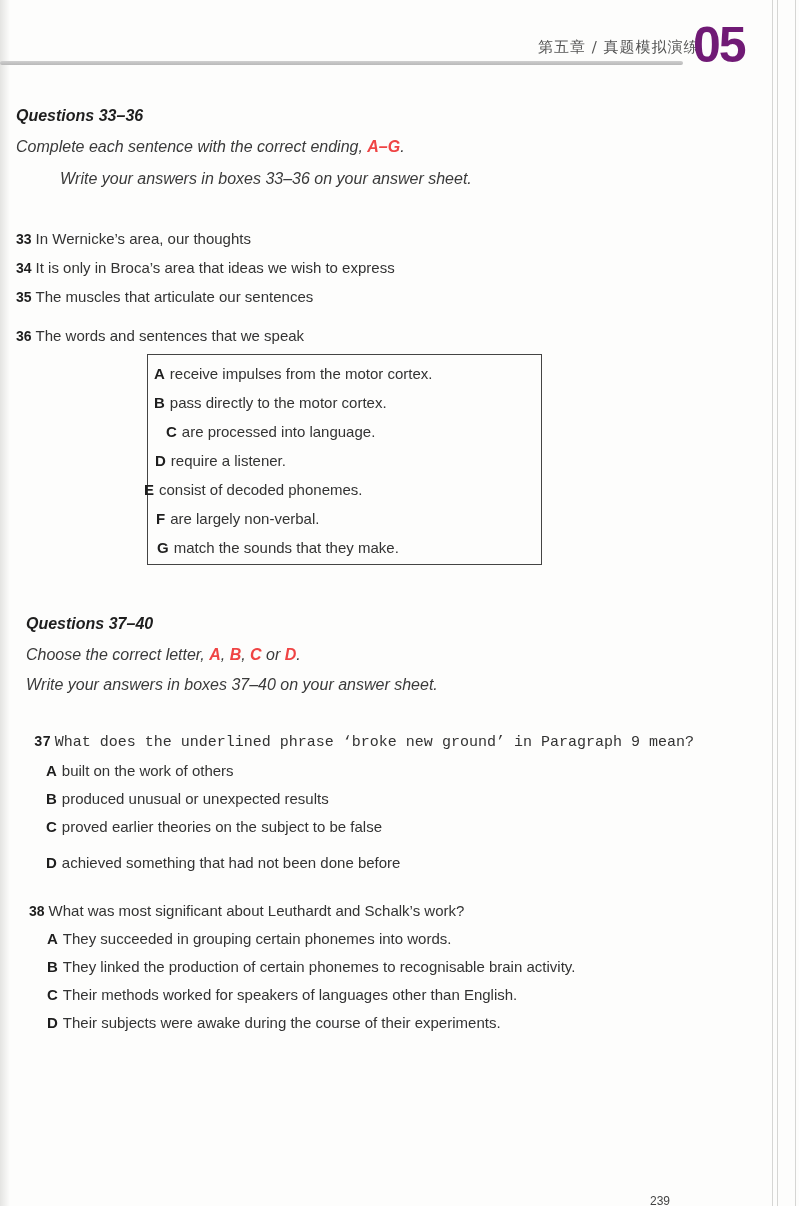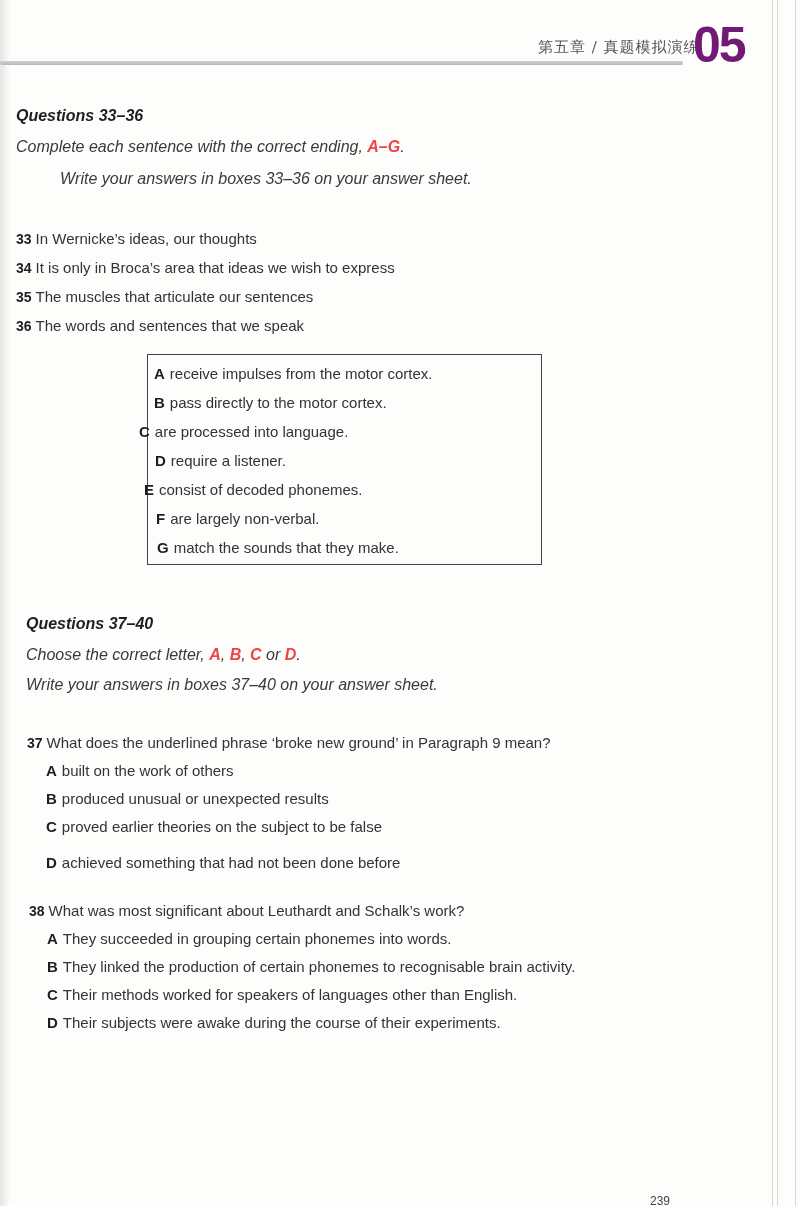--- a/index.html
+++ b/index.html
@@ -58,39 +58,39 @@
 <div class="right-edge" style="left:795px;"></div>
 
 <div class="header-rule"></div>
 <div class="chapter-label">第五章 / 真题模拟演练</div>
 <div class="chapter-num">05</div>
 
 <div class="section-title" style="left:16px; top:107px;">Questions 33–36</div>
 <div class="instr" style="left:16px; top:138px;"><span>Complete each sentence with the correct ending, </span><b>A–G</b><span>.</span></div>
 <div class="instr" style="left:16px; top:170px;margin-left:44px;">Write your answers in boxes 33–36 on your answer sheet.</div>
 
-<div class="line" style="left:16px; top:230px;"><span class="num">33</span><span>In Wernicke’s ideas, our thoughts</span></div>
+<div class="line" style="left:16px; top:230px;"><span class="num">33</span><span>In Wernicke’s area, our thoughts</span></div>
 <div class="line" style="left:16px; top:259px;"><span class="num">34</span><span>It is only in Broca’s area that ideas we wish to express</span></div>
 <div class="line" style="left:16px; top:288px;"><span class="num">35</span><span>The muscles that articulate our sentences</span></div>
-<div class="line" style="left:16px; top:317px;"><span class="num">36</span><span>The words and sentences that we speak</span></div>
+<div class="line" style="left:16px; top:327px;"><span class="num">36</span><span>The words and sentences that we speak</span></div>
 
 <div class="endings-box"></div>
 <div class="line" style="left:154px; top:365px;"><span class="letter">A</span><span>receive impulses from the motor cortex.</span></div>
 <div class="line" style="left:154px; top:394px;"><span class="letter">B</span><span>pass directly to the motor cortex.</span></div>
-<div class="line" style="left:139px; top:423px;"><span class="letter">C</span><span>are processed into language.</span></div>
+<div class="line" style="left:166px; top:423px;"><span class="letter">C</span><span>are processed into language.</span></div>
 <div class="line" style="left:155px; top:452px;"><span class="letter">D</span><span>require a listener.</span></div>
 <div class="line" style="left:144px; top:481px;"><span class="letter">E</span><span>consist of decoded phonemes.</span></div>
 <div class="line" style="left:156px; top:510px;"><span class="letter">F</span><span>are largely non-verbal.</span></div>
 <div class="line" style="left:157px; top:539px;"><span class="letter">G</span><span>match the sounds that they make.</span></div>
 
 <div class="section-title" style="left:26px; top:615px;">Questions 37–40</div>
 <div class="instr" style="left:26px; top:646px;"><span>Choose the correct letter, </span><b>A</b><span>, </span><b>B</b><span>, </span><b>C</b><span> or </span><b>D</b><span>.</span></div>
 <div class="instr" style="left:26px; top:676px;">Write your answers in boxes 37–40 on your answer sheet.</div>
 
-<div class="line" style="left:27px; top:734px;"><span class="num">37</span><span>What does the underlined phrase ‘broke new ground’ in Paragraph 9 mean?</span></div>
+<div class="line" style="left:34px; top:734px;font-family:Liberation Mono, monospace;"><span class="num">37</span><span>What does the underlined phrase ‘broke new ground’ in Paragraph 9 mean?</span></div>
 <div class="line" style="left:46px; top:762px;"><span class="letter">A</span><span>built on the work of others</span></div>
 <div class="line" style="left:46px; top:790px;"><span class="letter">B</span><span>produced unusual or unexpected results</span></div>
 <div class="line" style="left:46px; top:818px;"><span class="letter">C</span><span>proved earlier theories on the subject to be false</span></div>
 <div class="line" style="left:46px; top:846px;margin-top:8px;"><span class="letter">D</span><span>achieved something that had not been done before</span></div>
 
 <div class="line" style="left:29px; top:902px;"><span class="num">38</span><span>What was most significant about Leuthardt and Schalk’s work?</span></div>
 <div class="line" style="left:47px; top:930px;"><span class="letter">A</span><span>They succeeded in grouping certain phonemes into words.</span></div>
 <div class="line" style="left:47px; top:958px;"><span class="letter">B</span><span>They linked the production of certain phonemes to recognisable brain activity.</span></div>
 <div class="line" style="left:47px; top:986px;"><span class="letter">C</span><span>Their methods worked for speakers of languages other than English.</span></div>
 <div class="line" style="left:47px; top:1014px;"><span class="letter">D</span><span>Their subjects were awake during the course of their experiments.</span></div>

